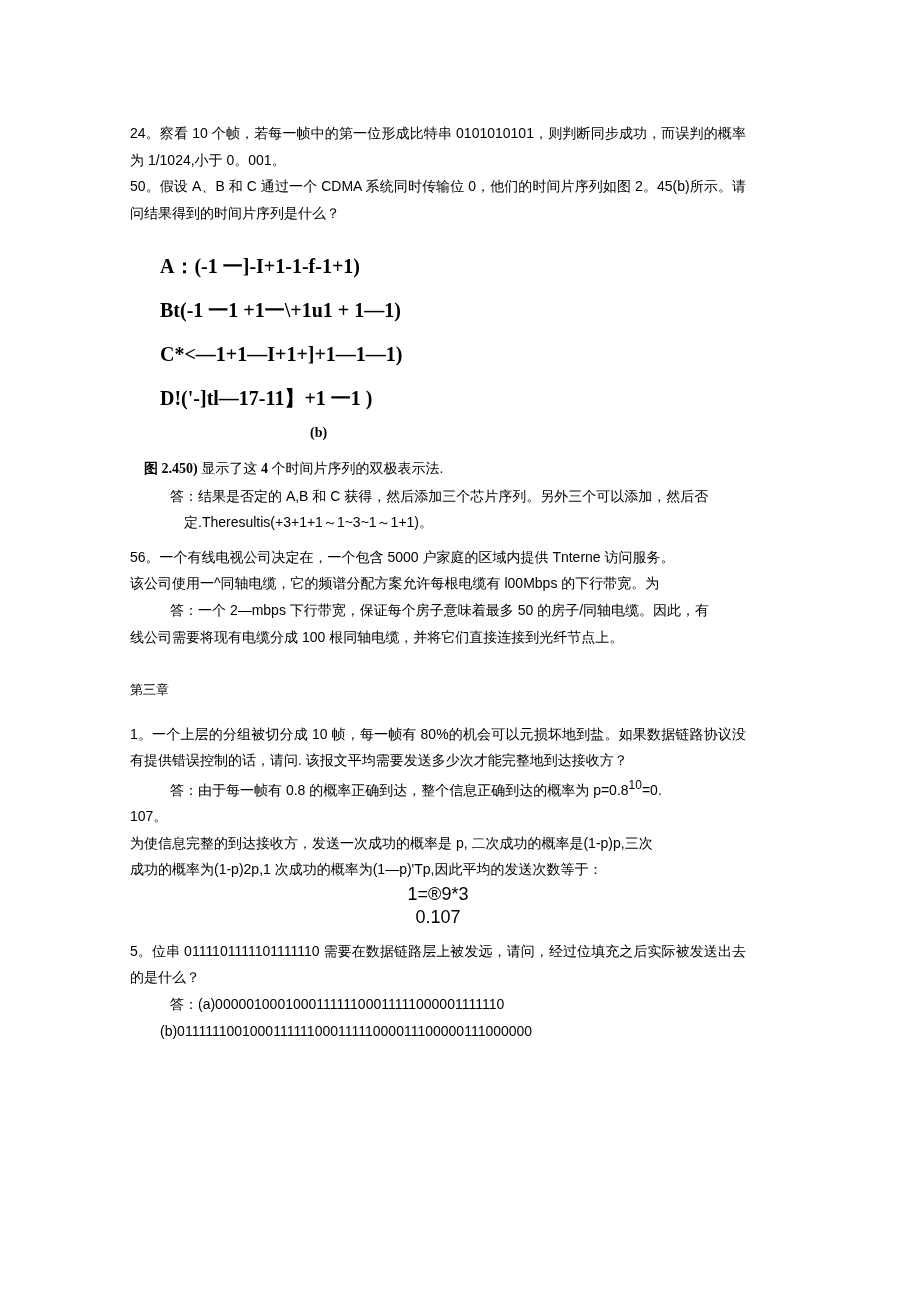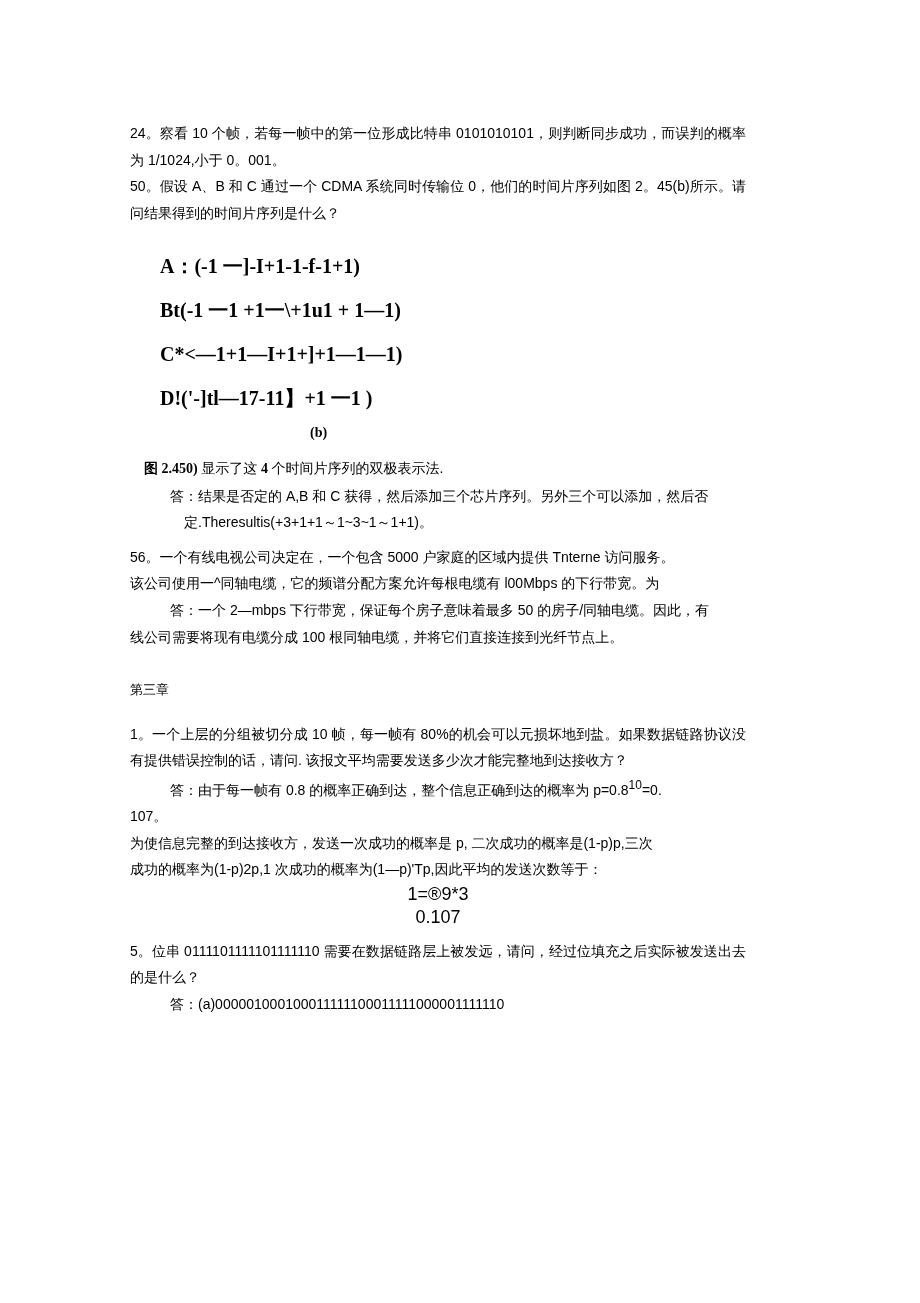--- a/index.html
+++ b/index.html
@@ -116,14 +116,15 @@
 
   <div class="eq-center">
     <div>1=®9*3</div>
     <div>0.107</div>
   </div>
 
   <div class="gap-sm"></div>
 
   <p class="para">5。位串 0111101111101111110 需要在数据链路层上被发远，请问，经过位填充之后实际被发送出去的是什么？</p>
   <p class="para answer-indent">答：(a)000001000100011111100011111000001111110</p>
+  <p class="para block-indent">(b)011111100100011111100011111000011100000111000000</p>
 
 </div>
 
 </body></html>

